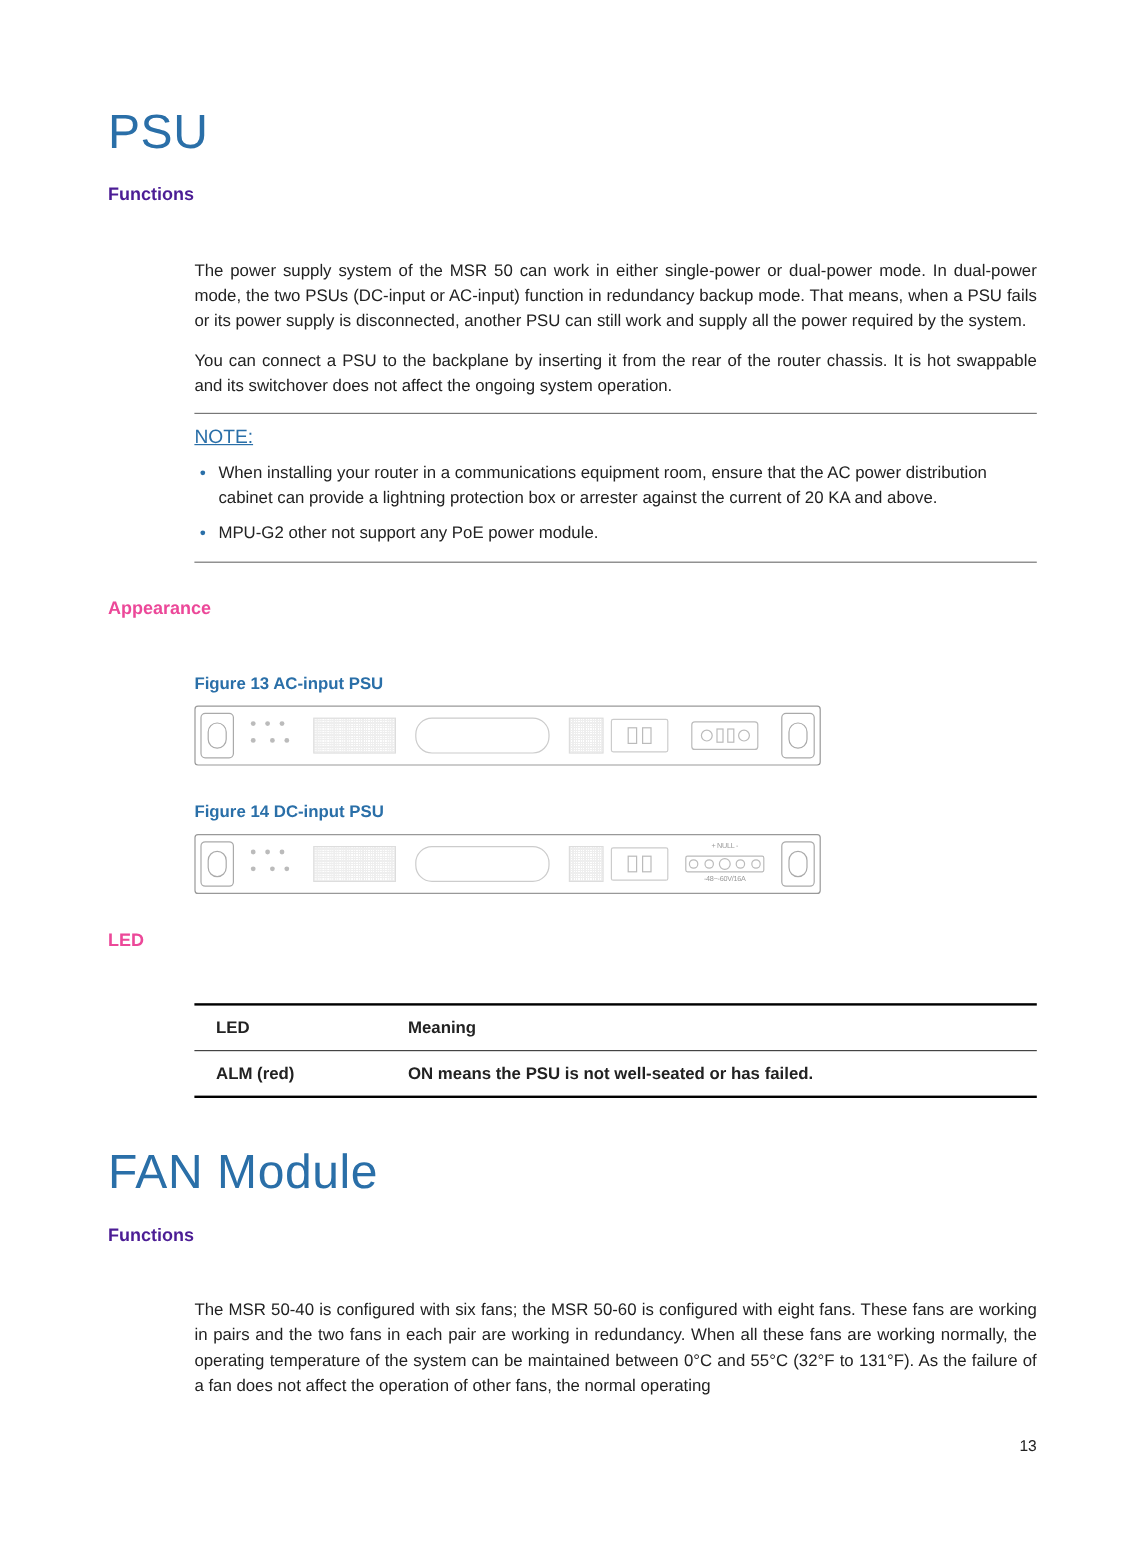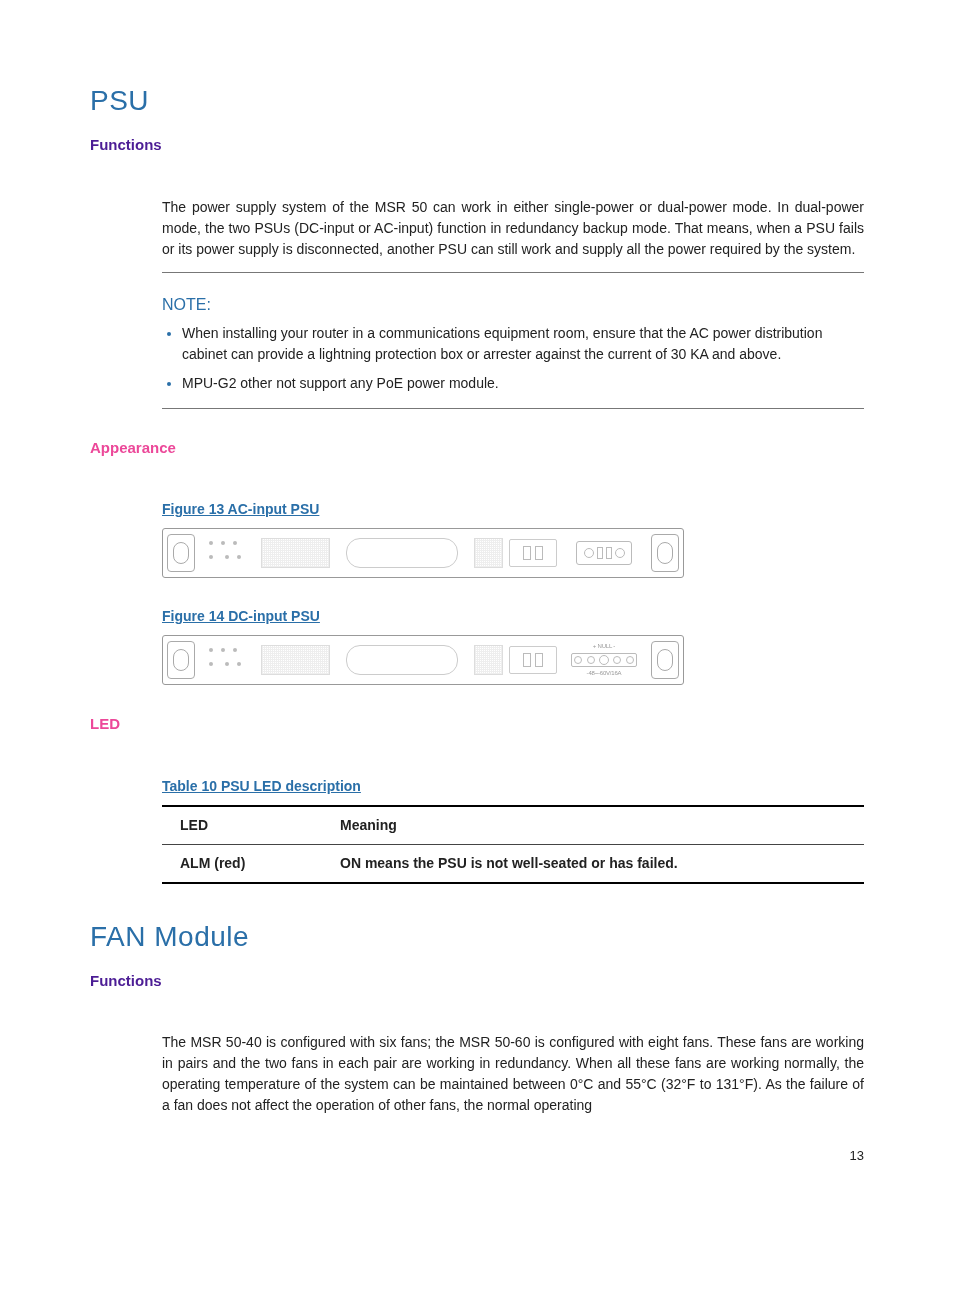--- a/index.html
+++ b/index.html
@@ -9,21 +9,21 @@
     margin: 0;
     padding: 80px 90px 40px 90px;
     width: 954px;
     box-sizing: border-box;
     line-height: 1.5;
   }
   h1 {
     font-family: "Arial Narrow", Arial, sans-serif;
     font-weight: 400;
     color: #2a6fa8;
-    font-size: 28px;
+    font-size: 40px;
     margin: 0 0 8px 0;
     letter-spacing: 0.5px;
   }
   h2.sub {
     color: #4c1d95;
     font-size: 15px;
     font-weight: bold;
     margin: 12px 0 8px 0;
   }
   h3.sub {
@@ -43,39 +43,39 @@
   .note-box {
     border-top: 1px solid #777;
     border-bottom: 1px solid #777;
     margin: 8px 0 18px 72px;
     padding: 6px 0 6px 0;
   }
   .note-title {
     color: #2a6fa8;
     font-family: "Arial Narrow", Arial, sans-serif;
     font-size: 16px;
-    margin: 14px 0 6px 0;
+    margin: 2px 0 6px 0;
+    text-decoration: underline;
   }
   ul.note-list {
     margin: 0;
     padding-left: 20px;
   }
   ul.note-list li {
     margin: 4px 0 8px 0;
     color: #222;
   }
   ul.note-list li::marker {
     color: #2a6fa8;
   }
   .fig-caption {
     color: #2a6fa8;
     font-weight: bold;
     font-size: 14px;
     margin: 6px 0 8px 0;
-    text-decoration: underline;
   }
   .psu-figure {
     width: 520px;
     height: 48px;
     border: 1px solid #999;
     border-radius: 3px;
     background: #fff;
     position: relative;
     margin-bottom: 28px;
     display: flex;
@@ -179,26 +179,27 @@
 </style>
 </head>
 <body>
 
 <h1>PSU</h1>
 
 <h2 class="sub">Functions</h2>
 
 <div class="indent">
   <p class="body">The power supply system of the MSR 50 can work in either single-power or dual-power mode. In dual-power mode, the two PSUs (DC-input or AC-input) function in redundancy backup mode. That means, when a PSU fails or its power supply is disconnected, another PSU can still work and supply all the power required by the system.</p>
+  <p class="body">You can connect a PSU to the backplane by inserting it from the rear of the router chassis. It is hot swappable and its switchover does not affect the ongoing system operation.</p>
 </div>
 
 <div class="note-box">
   <div class="note-title">NOTE:</div>
   <ul class="note-list">
-    <li>When installing your router in a communications equipment room, ensure that the AC power distribution cabinet can provide a lightning protection box or arrester against the current of 30 KA and above.</li>
+    <li>When installing your router in a communications equipment room, ensure that the AC power distribution cabinet can provide a lightning protection box or arrester against the current of 20 KA and above.</li>
     <li>MPU-G2 other not support any PoE power module.</li>
   </ul>
 </div>
 
 <h3 class="sub">Appearance</h3>
 
 <div class="indent">
   <div class="fig-caption">Figure 13 AC-input PSU</div>
   <div class="psu-figure">
     <div class="handle">
@@ -265,21 +266,20 @@
     </div>
     <div class="handle">
         <div class="ring"></div>
       </div>
   </div>
 </div>
 
 <h3 class="sub">LED</h3>
 
 <div class="indent">
-  <div class="fig-caption">Table 10 PSU LED description</div>
   <table class="led-table">
     <thead>
       <tr>
         <th>LED</th>
         <th>Meaning</th>
       </tr>
     </thead>
     <tbody>
       <tr>
         <td>ALM (red)</td>

